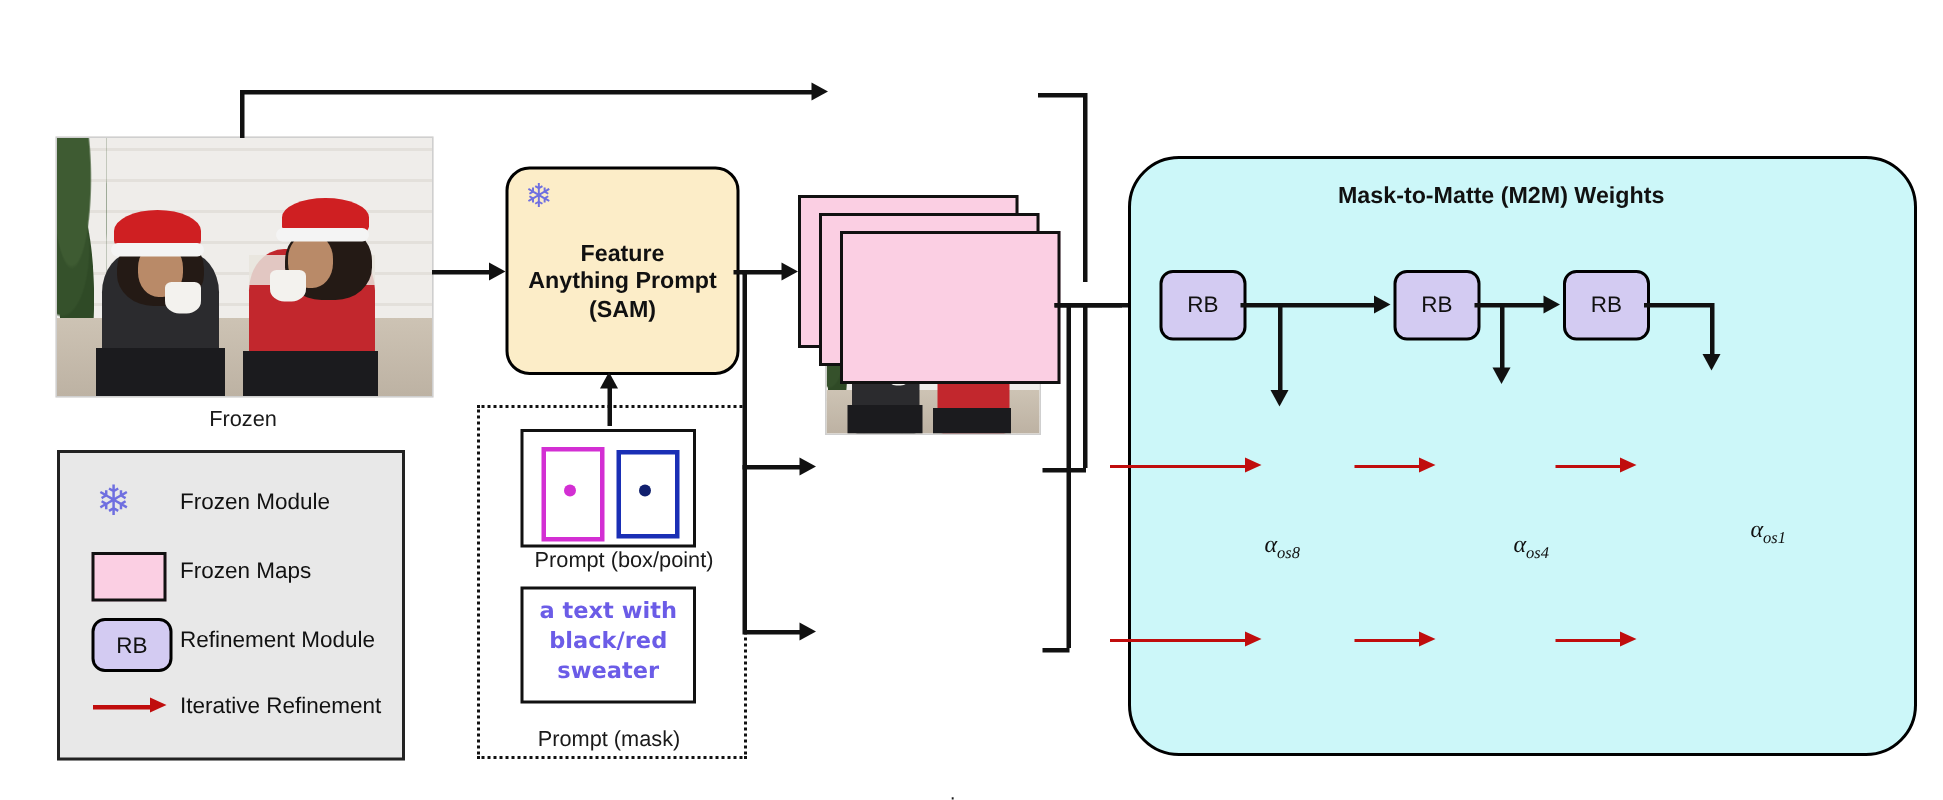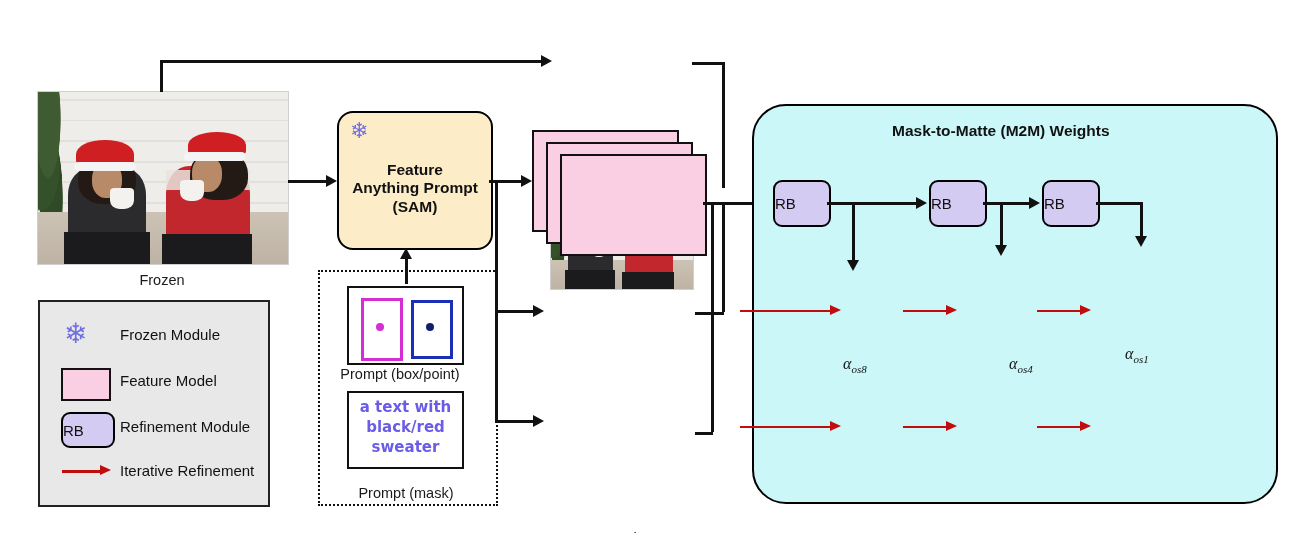--- a/index.html
+++ b/index.html
@@ -41,21 +41,21 @@
       border-right:6px solid transparent;border-bottom:11px solid #111;}
 
   
   .sam{background:#fcedc8;border:2.6px solid #000;border-radius:16px;
        display:flex;align-items:center;justify-content:center;
        font-weight:bold;font-size:15.5px;line-height:1.18;text-align:center;}
   .snow{color:#6f6fe0;font-size:22px;line-height:1;}
   .fmap{background:#fbcfe3;border:2.4px solid #111;}
   .m2m{background:#ccf7f9;border:2.8px solid #000;border-radius:34px;}
   .rb{background:#d3cbf2;border:2.4px solid #000;border-radius:9px;
-      display:flex;align-items:center;font-size:15px;}
+      display:flex;align-items:center;justify-content:center;font-size:15px;}
   .legend{background:#e8e8e8;border:2px solid #222;}
   .pbox{border:2.4px solid #111;background:#fff;}
   .dashed{border:2.5px dotted #111;}
   .ptext{color:#6b5ce7;font-weight:bold;font-size:15px;line-height:1.33;
          text-align:center;font-family:"DejaVu Sans",sans-serif;}
   .alab{font-family:"Liberation Serif","DejaVu Serif",serif;font-style:italic;font-size:16px;}
   .alab sub{font-size:11px;font-style:italic;}
   .m2mtitle{font-weight:bold;font-size:15.5px;}
 </style>
 </head>
@@ -134,21 +134,21 @@
 <div class="au abs" style="left:400px;top:248px;"></div>
 
 <div class="abs dashed" style="left:318px;top:270px;width:176px;height:232px;"></div>
 
 <div class="abs pbox" style="left:347px;top:286px;width:113px;height:75px;">
   <div class="abs" style="left:12px;top:10px;width:36px;height:57px;border:3px solid #d32fd3;"></div>
   <div class="abs" style="left:27px;top:35px;width:8px;height:8px;border-radius:50%;background:#d32fd3;"></div>
   <div class="abs" style="left:62px;top:12px;width:36px;height:53px;border:3px solid #1a2fb5;"></div>
   <div class="abs" style="left:77px;top:35px;width:8px;height:8px;border-radius:50%;background:#11206e;"></div>
 </div>
-<div class="abs cap" style="left:312px;top:366px;width:176px;">Prompt (box/point)</div>
+<div class="abs cap" style="left:328px;top:366px;width:176px;">Prompt (box/point)</div>
 
 <div class="abs pbox" style="left:347px;top:391px;width:113px;height:74px;">
   <div class="ptext" style="padding-top:5px;">
     <div>a text with</div>
     <div>black/red</div>
     <div>sweater</div>
   </div>
 </div>
 <div class="abs cap" style="left:318px;top:485px;width:176px;">Prompt (mask)</div>
 
@@ -219,41 +219,41 @@
 <div class="ahr abs" style="left:946px;top:305px;"></div>
 <div class="lnr abs" style="left:1037px;top:310px;width:45px;height:2.4px;"></div>
 <div class="ahr abs" style="left:1080px;top:305px;"></div>
 
 <div class="abs alab" style="left:843px;top:355px;">
   <span>α</span><sub>os8</sub>
 </div>
 <div class="abs alab" style="left:974px;top:355px;margin-left:35px;">
   <span>α</span><sub>os4</sub>
 </div>
-<div class="abs alab" style="left:1125px;top:345px;">
+<div class="abs alab" style="left:1167px;top:345px;">
   <span>α</span><sub>os1</sub>
 </div>
 
 <div class="lnr abs" style="left:740px;top:426px;width:92px;height:2.4px;"></div>
 <div class="ahr abs" style="left:830px;top:421px;"></div>
 <div class="lnr abs" style="left:903px;top:426px;width:45px;height:2.4px;"></div>
 <div class="ahr abs" style="left:946px;top:421px;"></div>
 <div class="lnr abs" style="left:1037px;top:426px;width:45px;height:2.4px;"></div>
 <div class="ahr abs" style="left:1080px;top:421px;"></div>
 
 <div class="abs legend" style="left:38px;top:300px;width:228px;height:203px;"></div>
 
 <div class="abs" style="left:58px;top:320px;width:200px;height:36px;">
   <div class="abs" style="left:6px;top:0px;color:#6f6fe0;font-size:28px;line-height:1;">❄</div>
   <div class="abs" style="left:62px;top:6px;font-size:15px;">Frozen Module</div>
 </div>
 
 <div class="abs" style="left:58px;top:366px;width:200px;height:36px;">
   <div class="abs fmap" style="left:3px;top:2px;width:46px;height:29px;"></div>
-  <div class="abs" style="left:62px;top:6px;font-size:15px;">Feature Model</div>
+  <div class="abs" style="left:62px;top:6px;font-size:15px;">Frozen Maps</div>
 </div>
 
 <div class="abs" style="left:58px;top:412px;width:200px;height:36px;">
   <div class="abs rb" style="left:3px;top:0px;width:50px;height:32px;">
     <span>RB</span>
   </div>
   <div class="abs" style="left:62px;top:6px;font-size:15px;">Refinement Module</div>
 </div>
 
 <div class="abs" style="left:58px;top:460px;width:200px;height:30px;">

